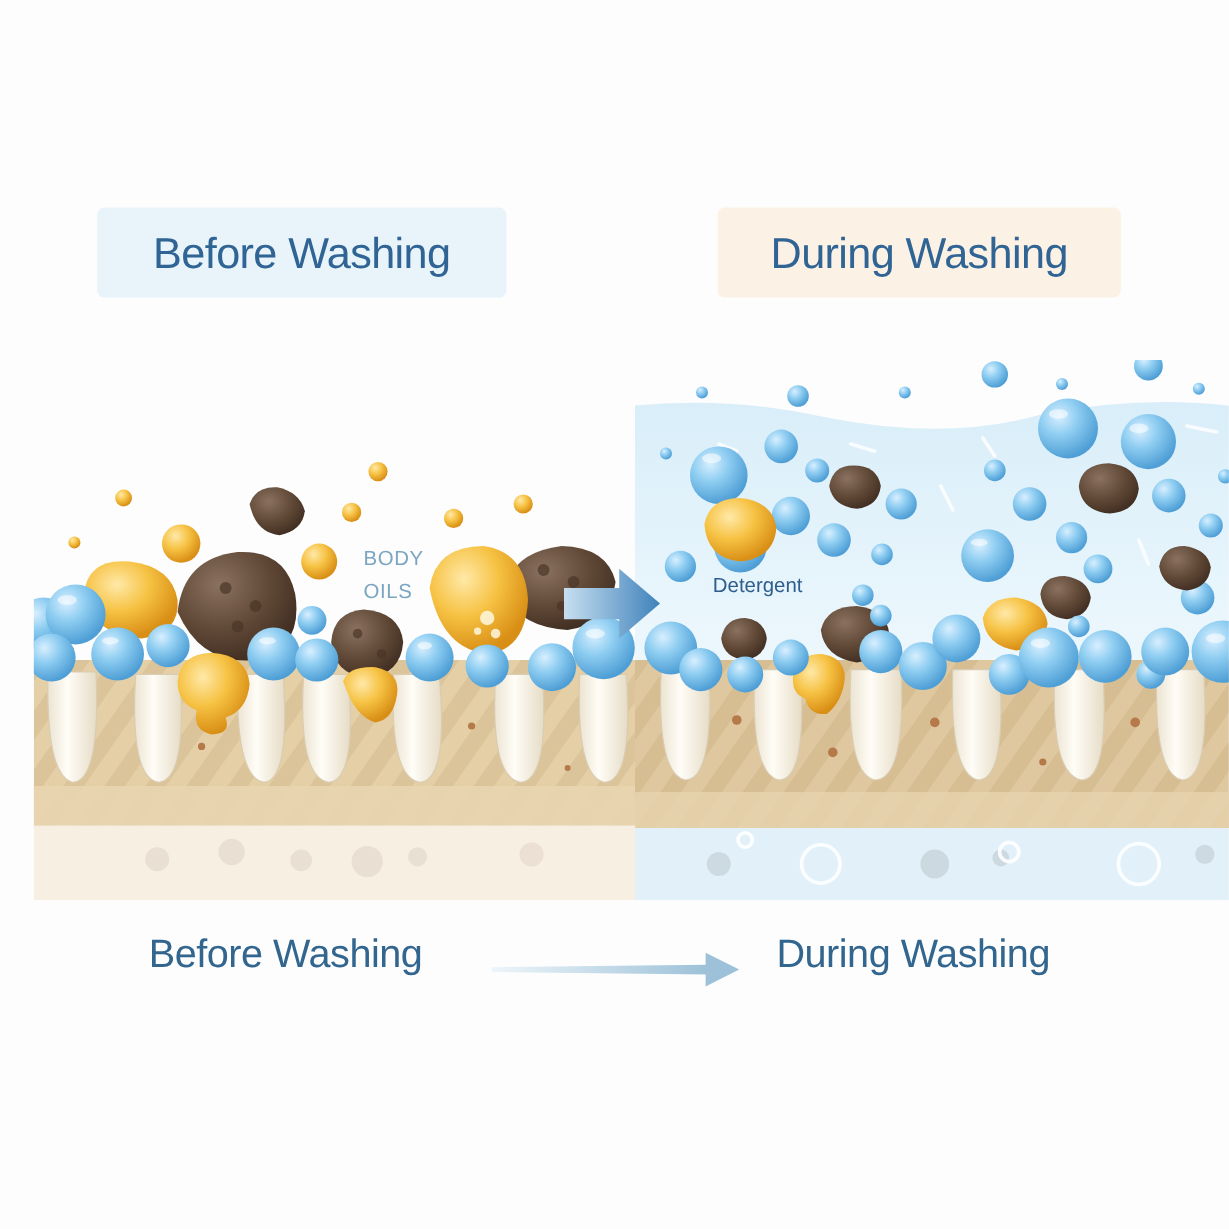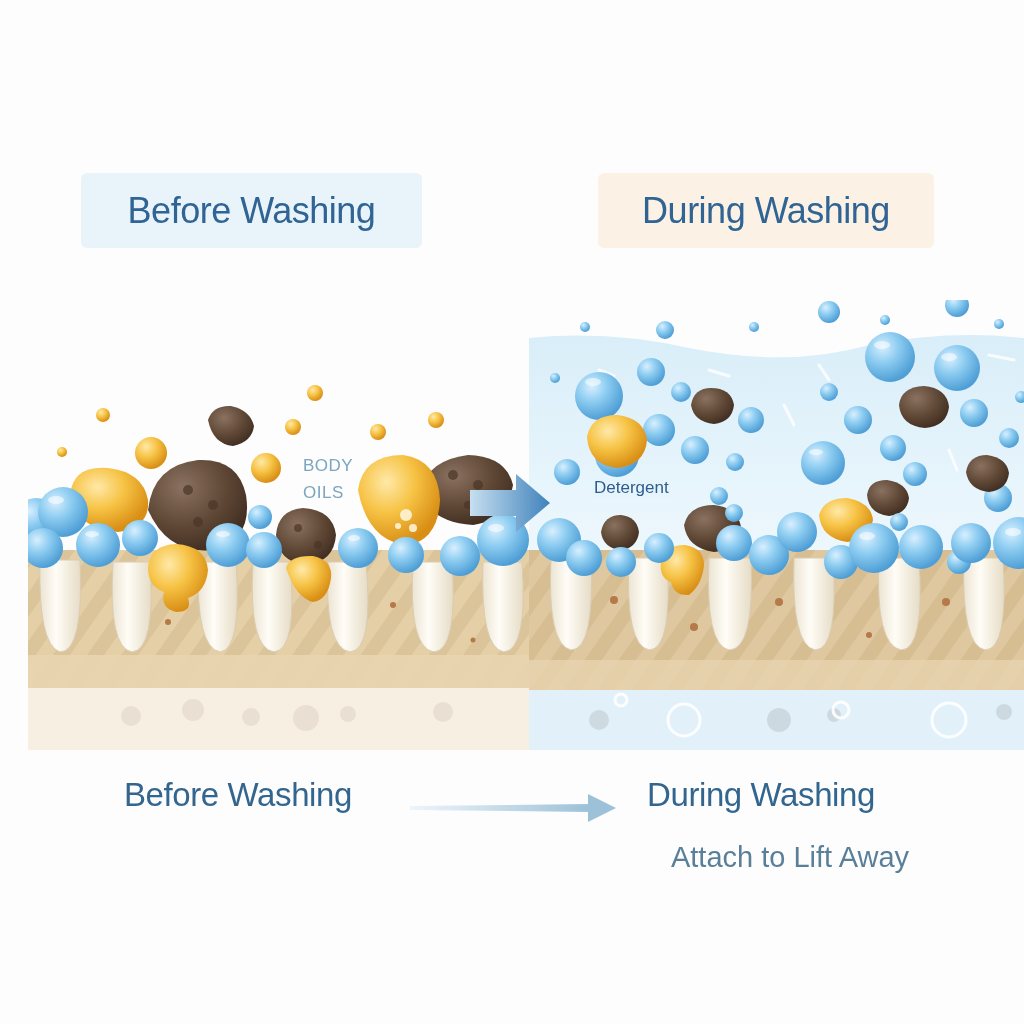--- a/index.html
+++ b/index.html
@@ -320,14 +320,13 @@
         <stop offset="1" stop-color="#9cc1d8"></stop>
     </linearGradient>
   </defs>
   <path d="M0 14 L180 12 L180 20 L0 18 Z" fill="url(#gLine)"></path>
   <path d="M178 2 L206 16 L178 30 Z" fill="#9cc1d8"></path>
 </svg>
 
 <div class="cap-desc before">
 </div>
 <div class="cap-desc during">
-  <div>Attach to Lift Away</div>
 </div>
 
 </body></html>

